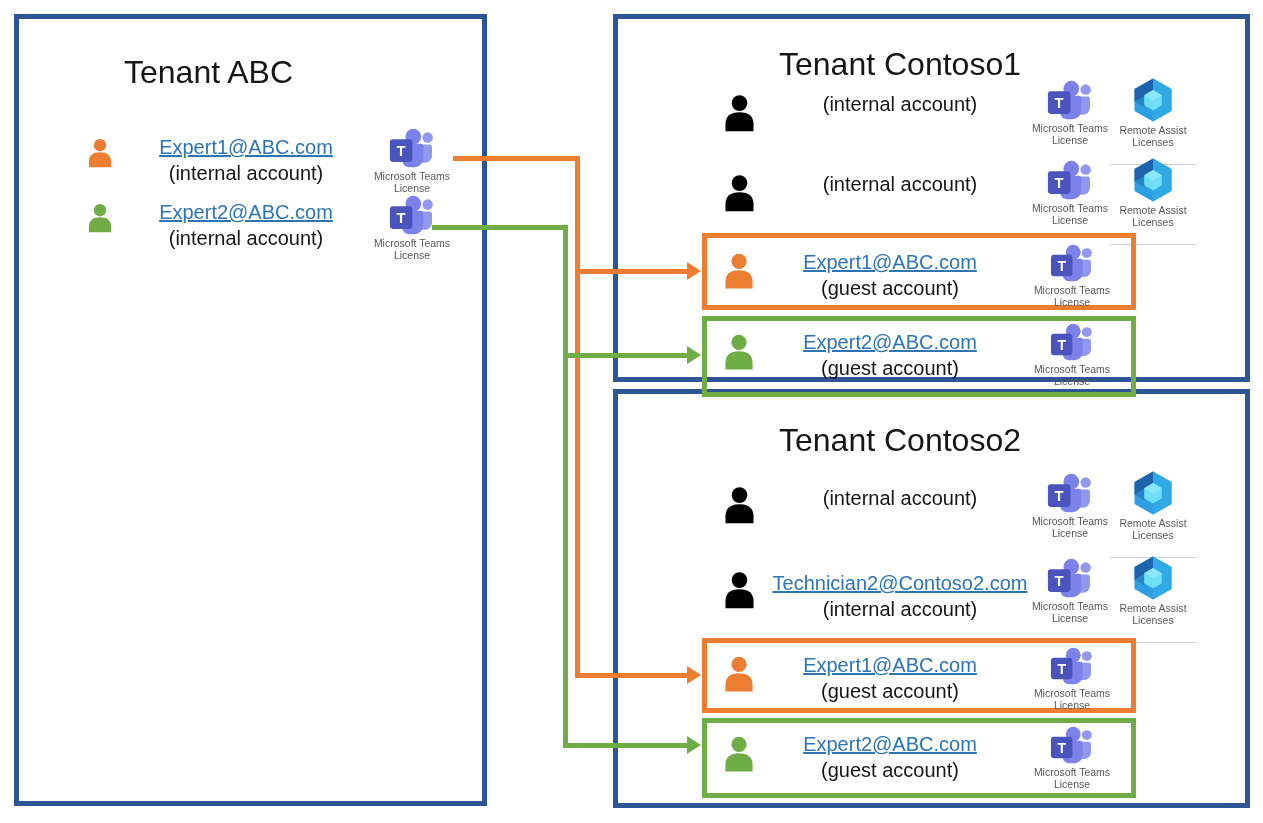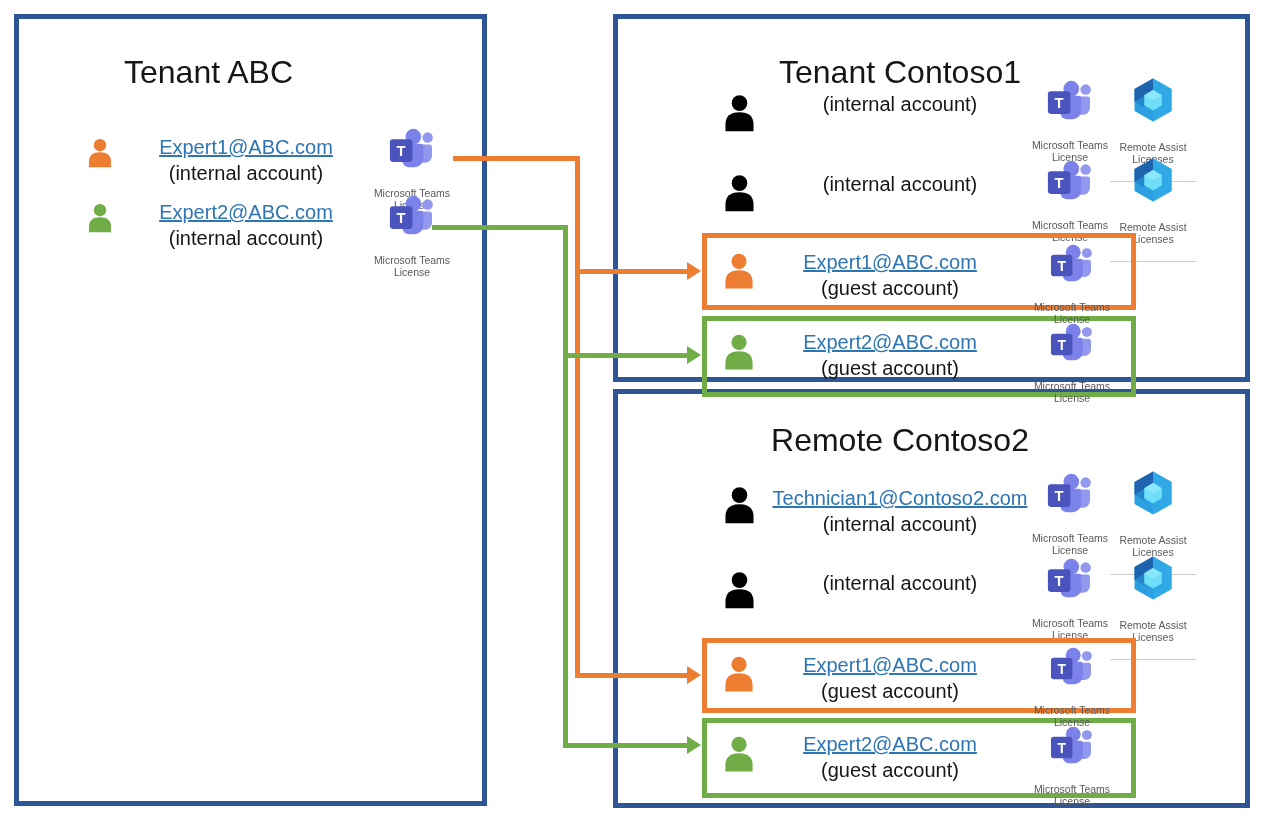--- a/index.html
+++ b/index.html
@@ -11,21 +11,21 @@
   .gbox{position:absolute;background:transparent;z-index:3;box-sizing:border-box;}
   .gbox.orange{border:5px solid #ED7D31;}
   .gbox.green{border:5px solid #70AD47;}
   .title{position:absolute;font-size:32px;line-height:40px;color:#161616;text-align:center;z-index:2;white-space:nowrap;}
   .person{position:absolute;z-index:2;}
   .col{position:absolute;text-align:center;z-index:4;}
   .email{display:block;font-size:20px;line-height:26px;color:#2E75B6;text-decoration:underline;cursor:pointer;white-space:nowrap;}
   .kind{display:block;font-size:20px;line-height:26px;color:#161616;white-space:nowrap;}
   .lic{position:absolute;text-align:center;z-index:2;}
   .lic svg{display:block;margin:0 auto;}
-  .cap{font-size:10.5px;line-height:11.5px;color:#595959;margin-top:20px;white-space:nowrap;}
+  .cap{font-size:10.5px;line-height:11.5px;color:#595959;margin-top:3px;white-space:nowrap;}
   .cap.underlined{border-bottom:1px solid #cfcfcf;padding-bottom:16px;}
   .seg{position:absolute;z-index:5;}
   .seg.orange{background:#ED7D31;}
   .seg.green{background:#70AD47;}
   .head{position:absolute;z-index:5;width:0;height:0;border-top:9px solid transparent;border-bottom:9px solid transparent;}
   .head.orange{border-left:14px solid #ED7D31;}
   .head.green{border-left:14px solid #70AD47;}
   .defs{position:absolute;width:0;height:0;overflow:hidden;}
 </style>
 </head>
@@ -92,21 +92,21 @@
         </svg>
       <div class="cap">
         <div>Microsoft Teams</div>
         <div>License</div>
       </div>
     </div>
   </div>
 
   <div>
     <div class="tbox" style="left:613px;top:14px;width:637px;height:368px"></div>
-    <div class="title" style="left:613px;top:52px;width:574px">Tenant Contoso1</div>
+    <div class="title" style="left:613px;top:44px;width:574px">Tenant Contoso1</div>
 
     <svg class="person" style="left:723px;top:94px;color:#000000" width="33" height="38">
         <use href="#sym-person"></use>
       </svg>
     <div class="col" style="left:760px;top:91px;width:280px">
       <span class="kind">(internal account)</span>
     </div>
     <div class="lic" style="left:1024px;top:80px;width:92px">
       <svg width="46" height="40" viewBox="0 0 52 46">
           <use href="#sym-teams"></use>
@@ -183,27 +183,26 @@
         </svg>
       <div class="cap">
         <div>Microsoft Teams</div>
         <div>License</div>
       </div>
     </div>
   </div>
 
   <div>
     <div class="tbox" style="left:613px;top:389px;width:637px;height:419px"></div>
-    <div class="title" style="left:613px;top:420px;width:574px">Remote Contoso2</div>
+    <div class="title" style="left:613px;top:420px;width:574px">Tenant Contoso2</div>
 
     <svg class="person" style="left:723px;top:486px;color:#000000" width="33" height="38">
         <use href="#sym-person"></use>
       </svg>
     <div class="col" style="left:760px;top:485px;width:280px">
-      <span class="email">Technician1@Contoso2.com</span>
       <span class="kind">(internal account)</span>
     </div>
     <div class="lic" style="left:1024px;top:473px;width:92px">
       <svg width="46" height="40" viewBox="0 0 52 46">
           <use href="#sym-teams"></use>
         </svg>
       <div class="cap">
         <div>Microsoft Teams</div>
         <div>License</div>
       </div>
@@ -215,20 +214,21 @@
       <div class="cap underlined">
         <div>Remote Assist</div>
         <div>Licenses</div>
       </div>
     </div>
 
     <svg class="person" style="left:723px;top:571px;color:#000000" width="33" height="38">
         <use href="#sym-person"></use>
       </svg>
     <div class="col" style="left:760px;top:570px;width:280px">
+      <span class="email">Technician2@Contoso2.com</span>
       <span class="kind">(internal account)</span>
     </div>
     <div class="lic" style="left:1024px;top:558px;width:92px">
       <svg width="46" height="40" viewBox="0 0 52 46">
           <use href="#sym-teams"></use>
         </svg>
       <div class="cap">
         <div>Microsoft Teams</div>
         <div>License</div>
       </div>

